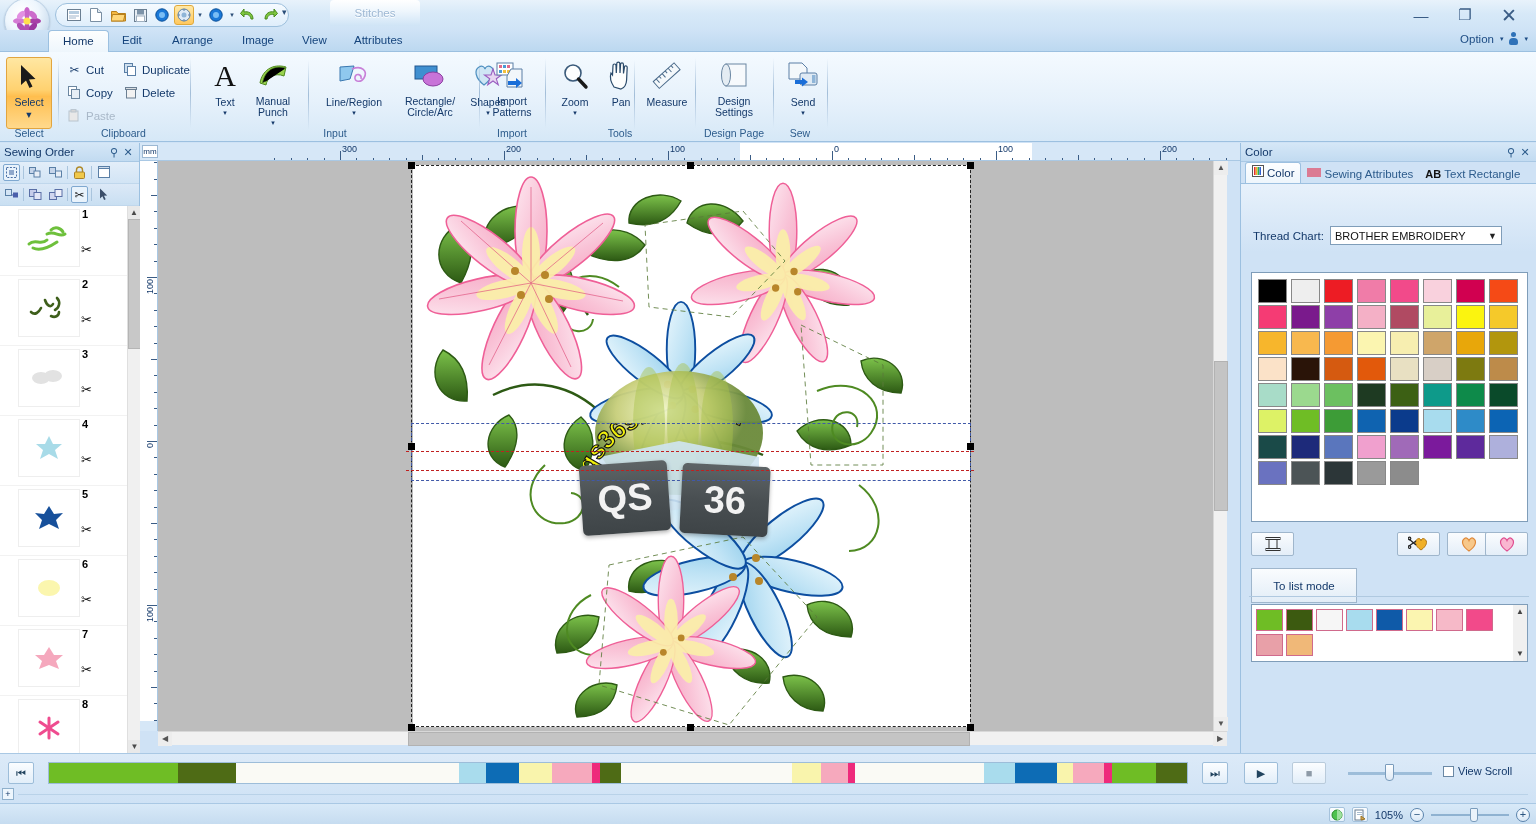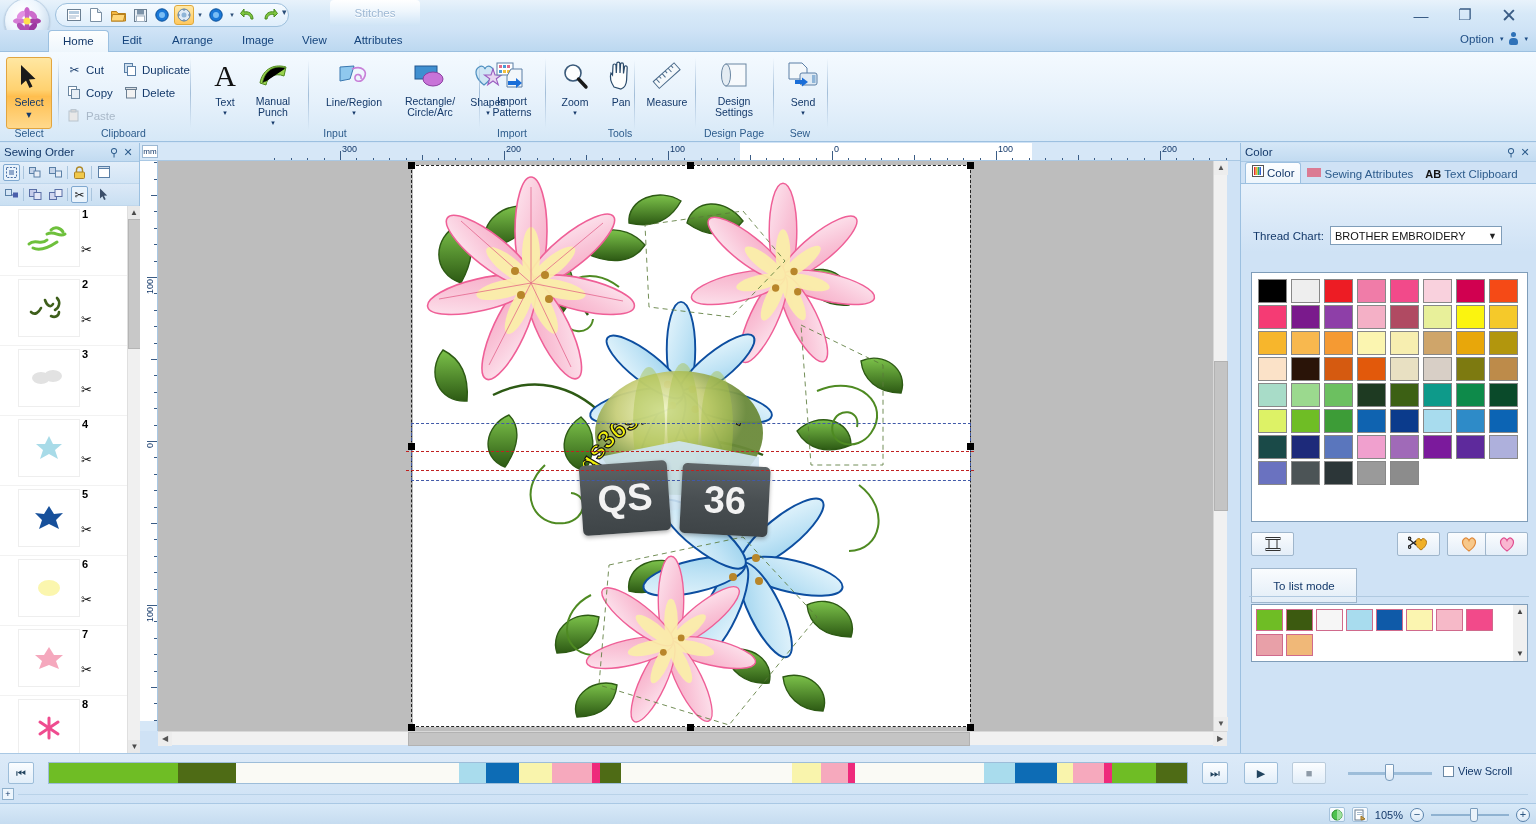--- a/index.html
+++ b/index.html
@@ -1162,21 +1162,21 @@
                 <line x1="7" y1="1" x2="7" y2="10"></line>
                 <line x1="9" y1="1" x2="9" y2="10"></line>
                 <line x1="11" y1="1" x2="11" y2="10"></line>
                 <line x1="13" y1="1" x2="13" y2="10"></line>
               </g>
             </svg></span>
         <span>Sewing Attributes</span>
       </div>
       <div class="rptab">
         <span style="font-weight:bold;color:#111;font-size:11px;">AB</span>
-        <span>Text Clipboard</span>
+        <span>Text Rectangle</span>
       </div>
     </div>
 
     <div class="rp-body">
       <div class="threadrow">
         <span class="lb">Thread Chart:</span>
         <div class="selectbox">
           <span>BROTHER EMBROIDERY</span>
           <span class="cv">▼</span>
         </div>

